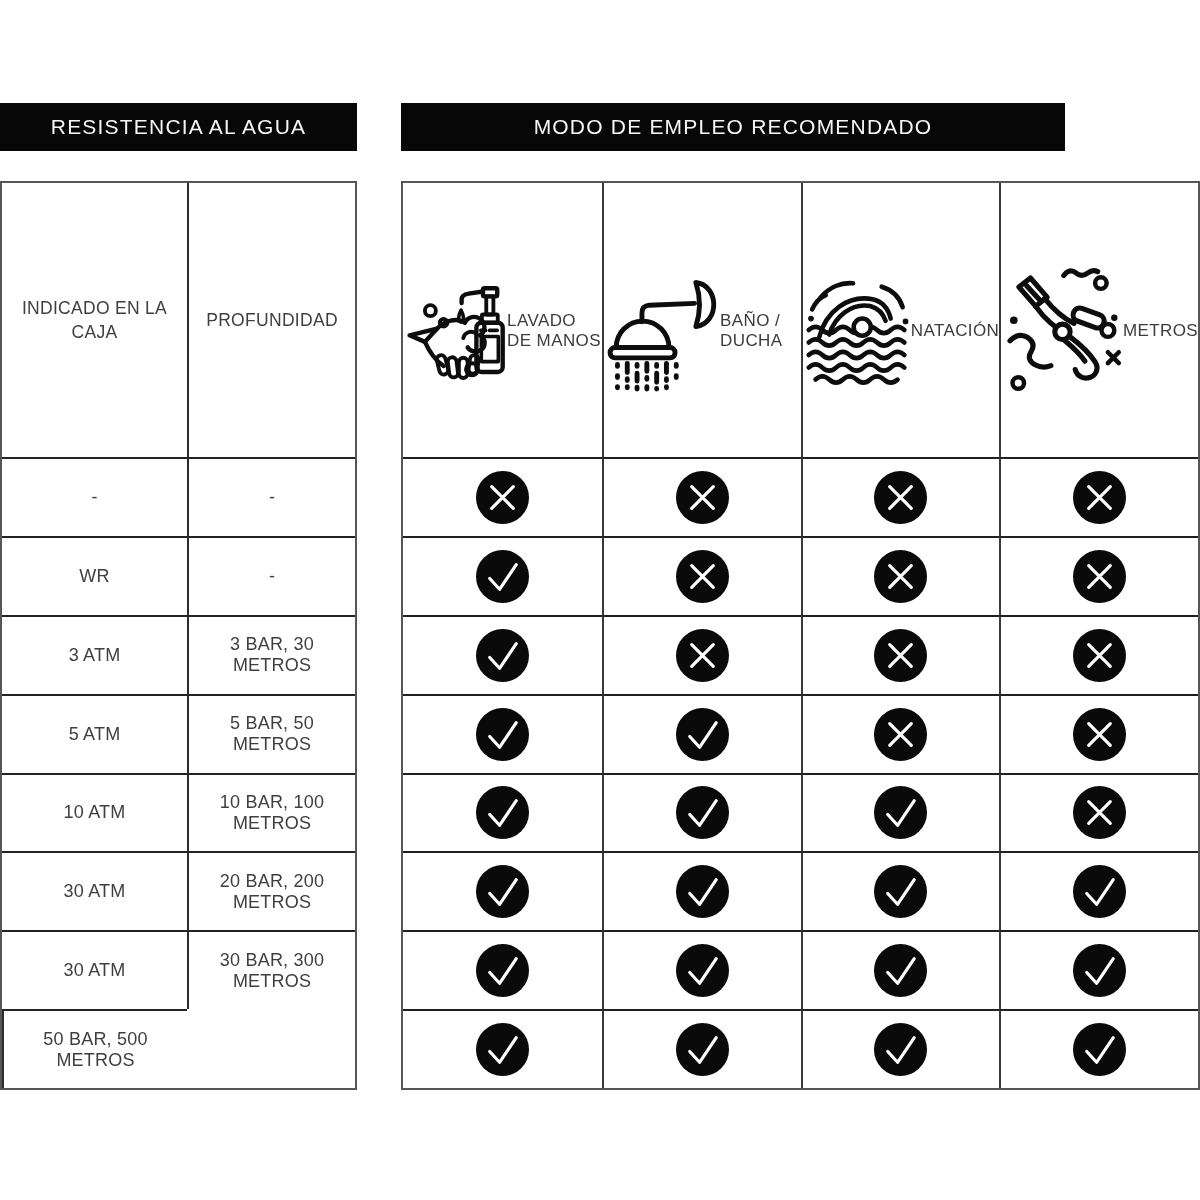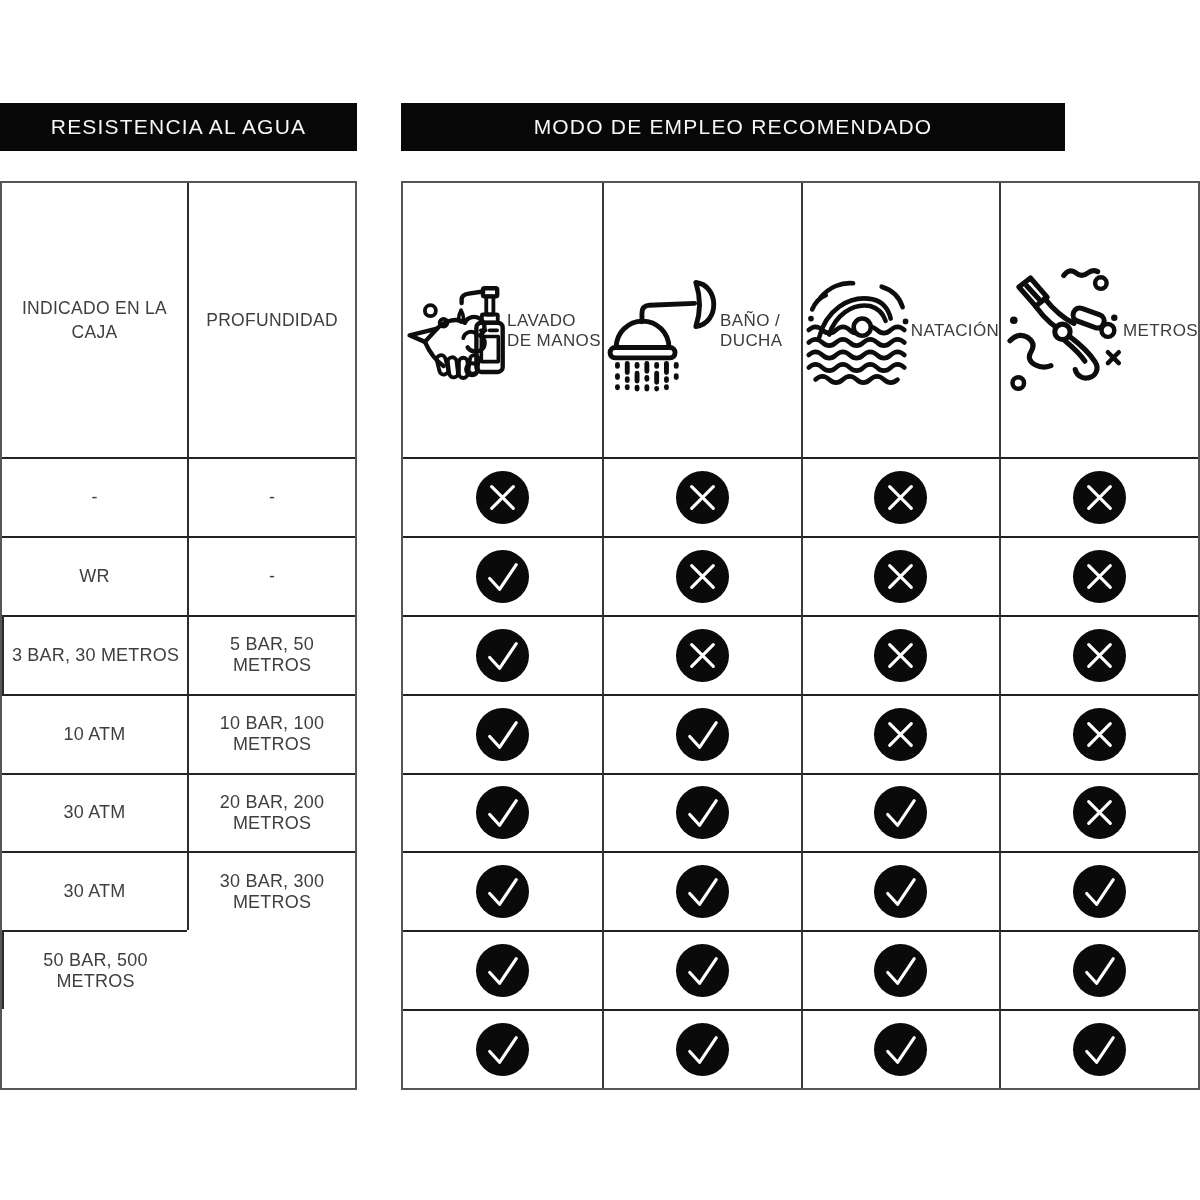--- a/index.html
+++ b/index.html
@@ -52,21 +52,23 @@
   <div class="bar" id="bar-right">MODO DE EMPLEO RECOMENDADO</div>
 
   <div id="table-left">
     <div class="cell lt-head lc0">INDICADO EN LA CAJA</div>
     <div class="cell lt-head lc1">PROFUNDIDAD</div>
 
   <div class="cell lt-data lc0">-</div>
       <div class="cell lt-data lc1">-</div>
       <div class="cell lt-data lc0">WR</div>
       <div class="cell lt-data lc1">-</div>
+      <div class="cell lt-data lc0">3 ATM</div>
       <div class="cell lt-data lc1">3 BAR, 30 METROS</div>
+      <div class="cell lt-data lc0">5 ATM</div>
       <div class="cell lt-data lc1">5 BAR, 50 METROS</div>
       <div class="cell lt-data lc0">10 ATM</div>
       <div class="cell lt-data lc1">10 BAR, 100 METROS</div>
       <div class="cell lt-data lc0">30 ATM</div>
       <div class="cell lt-data lc1">20 BAR, 200 METROS</div>
       <div class="cell lt-data lc0">30 ATM</div>
       <div class="cell lt-data lc1">30 BAR, 300 METROS</div>
       <div class="cell lt-data lc1">50 BAR, 500 METROS</div>
     </div>
 

